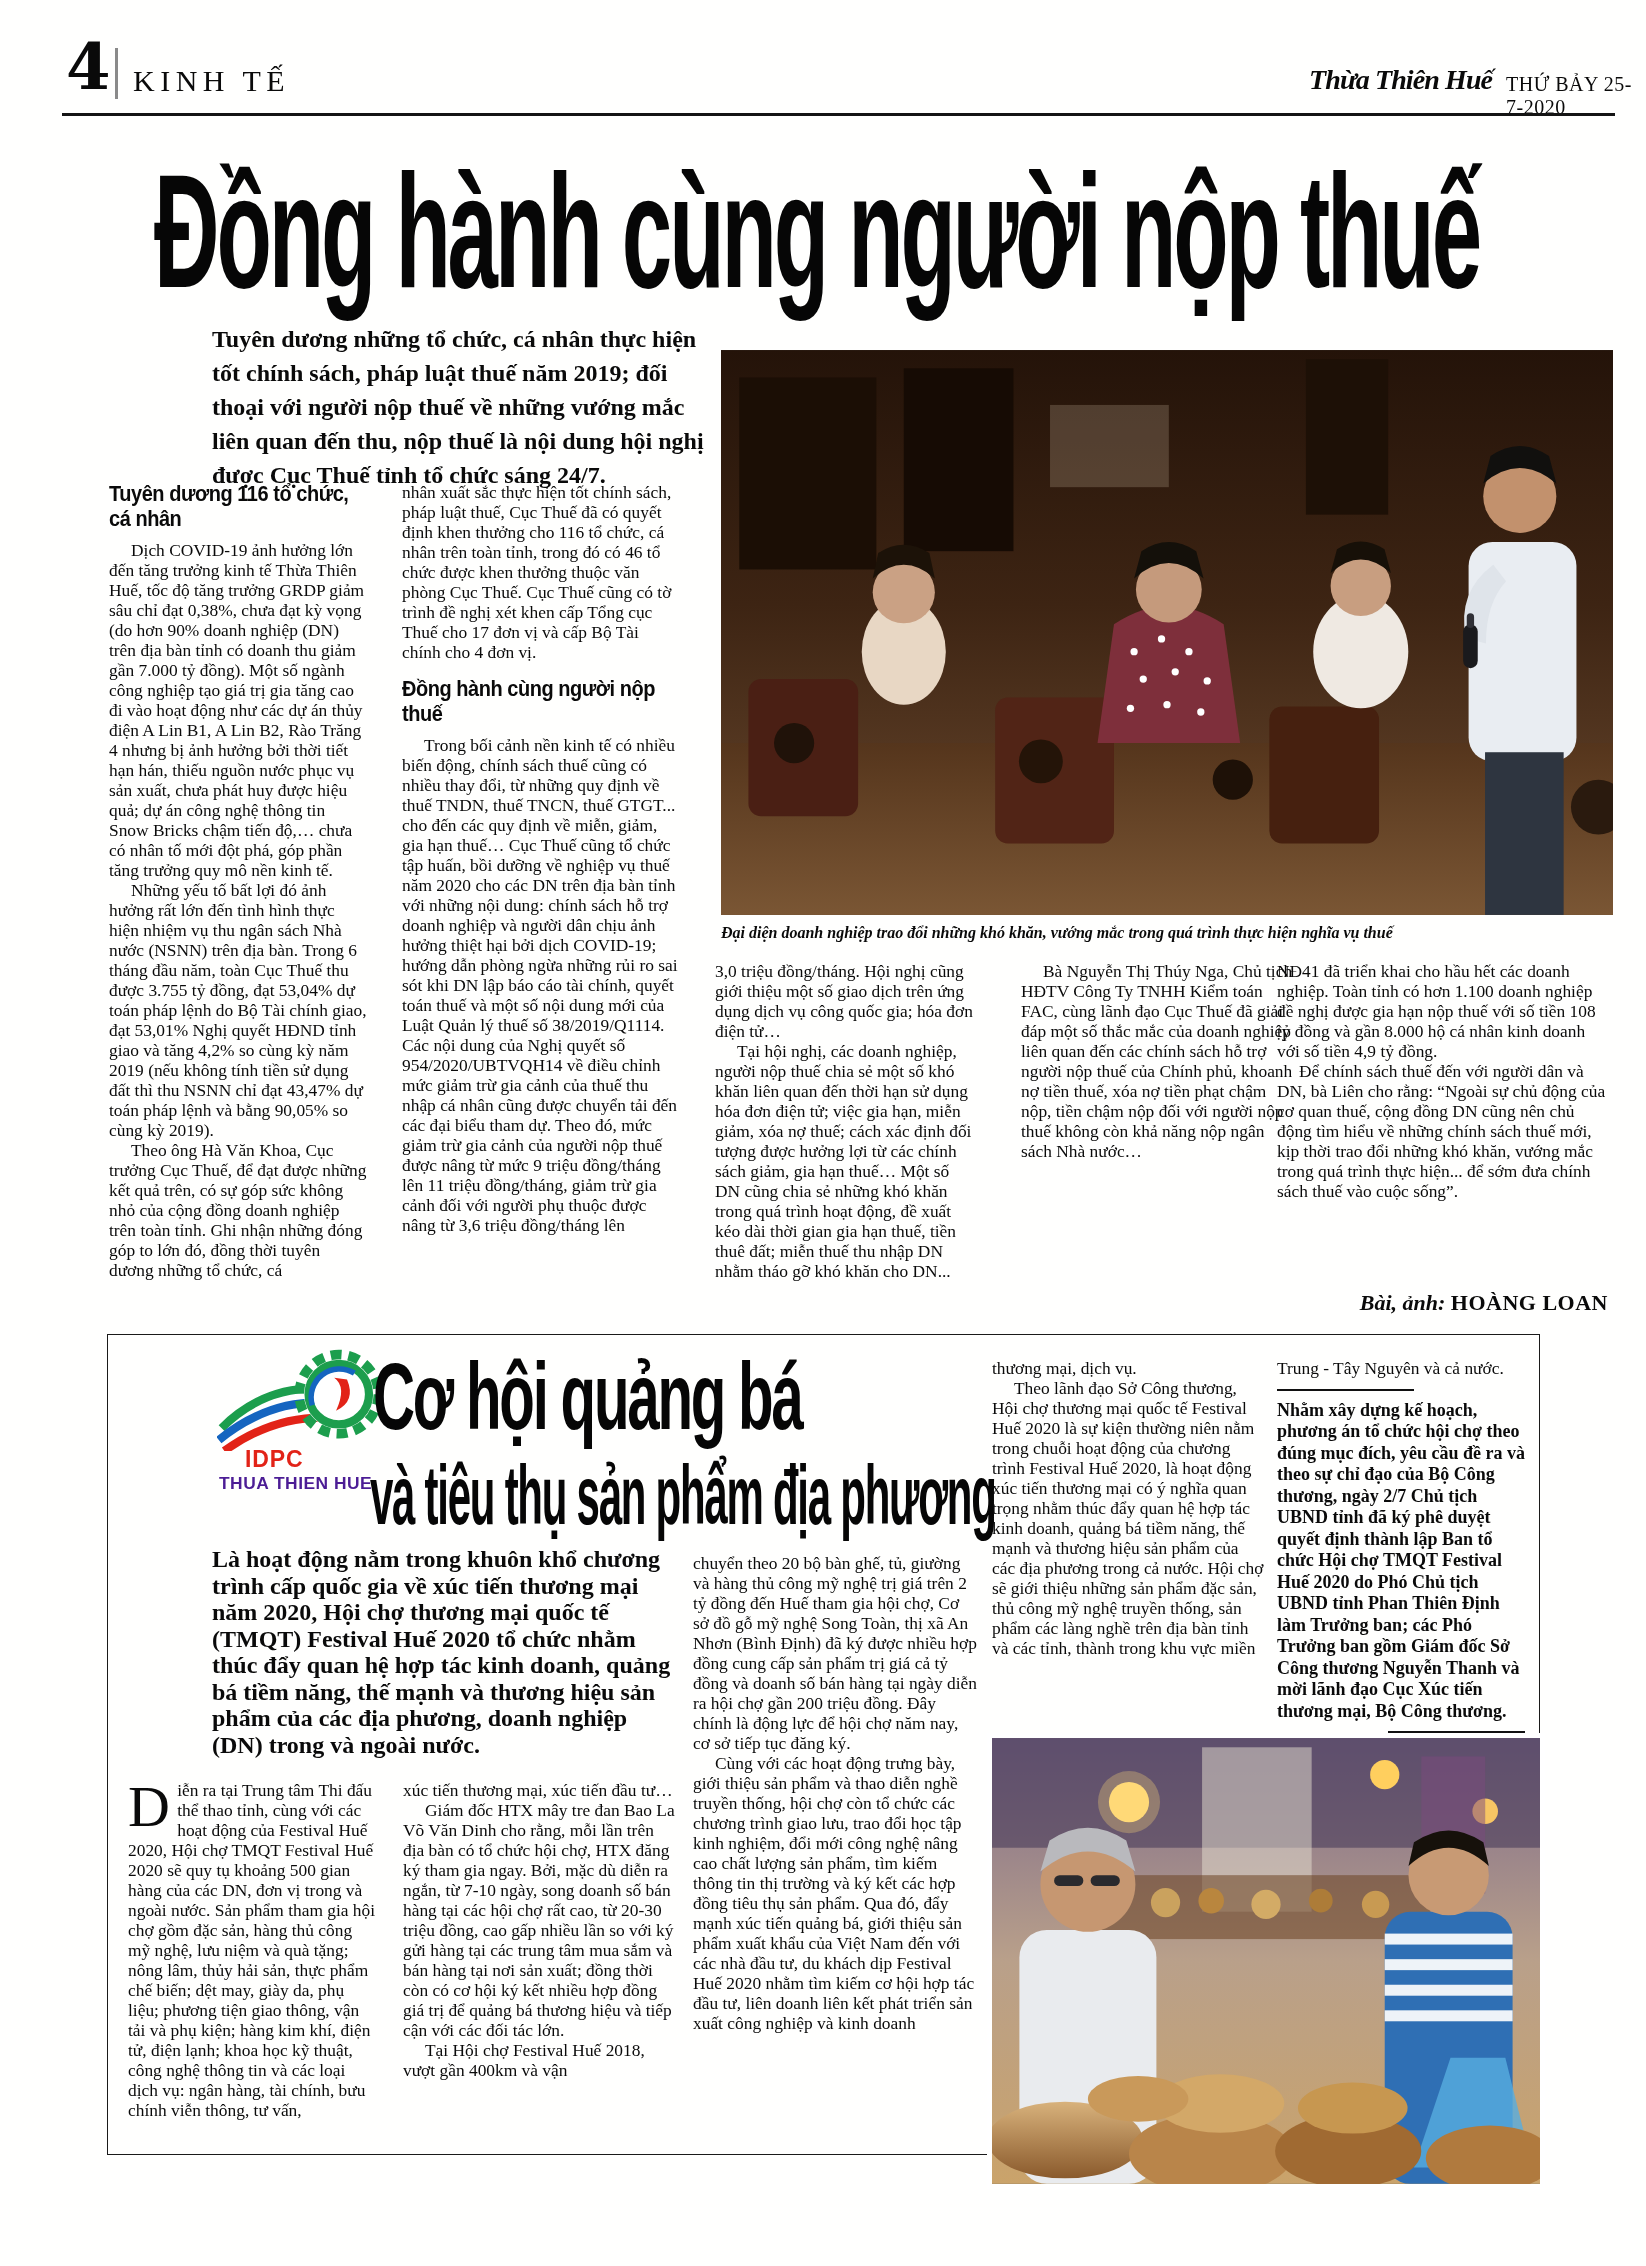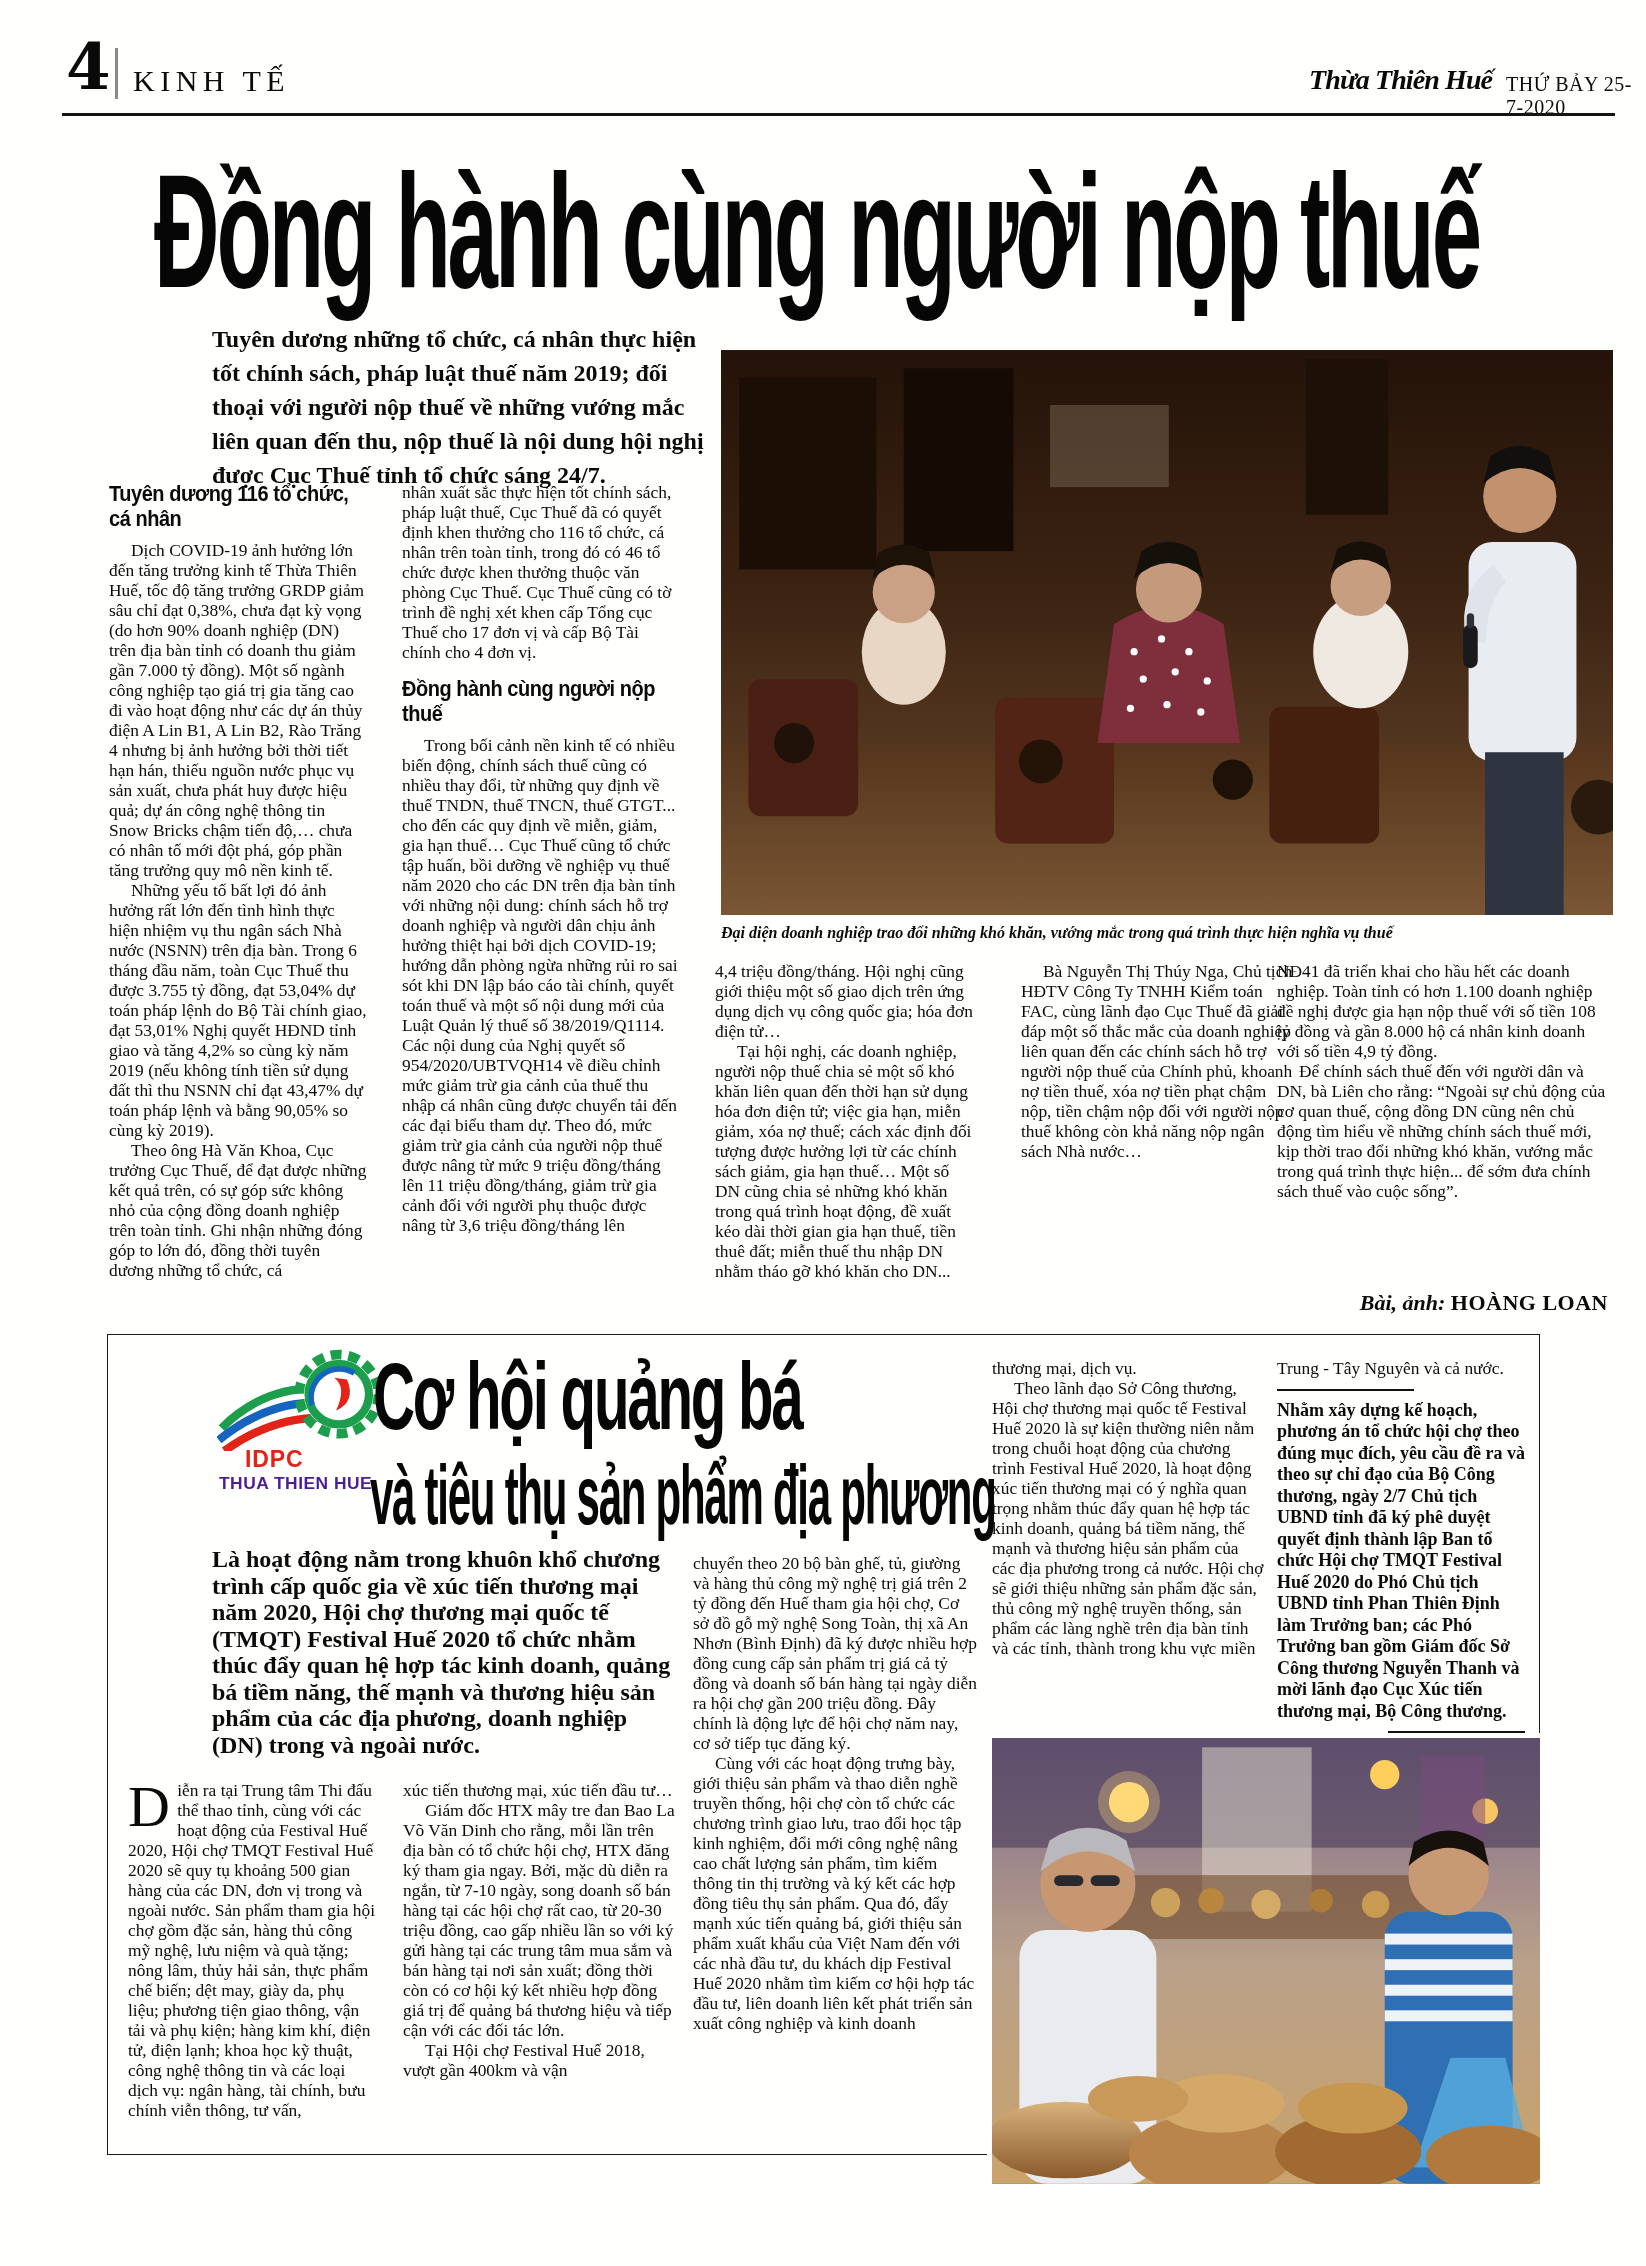--- a/index.html
+++ b/index.html
@@ -142,21 +142,21 @@
         <p class="para">nhân xuất sắc thực hiện tốt chính sách, pháp luật thuế, Cục Thuế đã có quyết định khen thưởng cho 116 tổ chức, cá nhân trên toàn tỉnh, trong đó có 46 tổ chức được khen thưởng thuộc văn phòng Cục Thuế. Cục Thuế cũng có tờ trình đề nghị xét khen cấp Tổng cục Thuế cho 17 đơn vị và cấp Bộ Tài chính cho 4 đơn vị.</p>
       </div>
     <h3 class="subhead mid">Đồng hành cùng người nộp thuế</h3>
     <div>
         <p class="para ind">Trong bối cảnh nền kinh tế có nhiều biến động, chính sách thuế cũng có nhiều thay đổi, từ những quy định về thuế TNDN, thuế TNCN, thuế GTGT... cho đến các quy định về miễn, giảm, gia hạn thuế… Cục Thuế cũng tổ chức tập huấn, bồi dưỡng về nghiệp vụ thuế năm 2020 cho các DN trên địa bàn tỉnh với những nội dung: chính sách hỗ trợ doanh nghiệp và người dân chịu ảnh hưởng thiệt hại bởi dịch COVID-19; hướng dẫn phòng ngừa những rủi ro sai sót khi DN lập báo cáo tài chính, quyết toán thuế và một số nội dung mới của Luật Quản lý thuế số 38/2019/Q1114. Các nội dung của Nghị quyết số 954/2020/UBTVQH14 về điều chỉnh mức giảm trừ gia cảnh của thuế thu nhập cá nhân cũng được chuyển tải đến các đại biểu tham dự. Theo đó, mức giảm trừ gia cảnh của người nộp thuế được nâng từ mức 9 triệu đồng/tháng lên 11 triệu đồng/tháng, giảm trừ gia cảnh đối với người phụ thuộc được nâng từ 3,6 triệu đồng/tháng lên</p>
       </div>
   </div>
 
   <div class="abs col" style="left:715px;top:961px;width:263px;height:340px;">
     <div>
-        <p class="para">4,4 triệu đồng/tháng. Hội nghị cũng giới thiệu một số giao dịch trên ứng dụng dịch vụ công quốc gia; hóa đơn điện tử…</p>
+        <p class="para">3,0 triệu đồng/tháng. Hội nghị cũng giới thiệu một số giao dịch trên ứng dụng dịch vụ công quốc gia; hóa đơn điện tử…</p>
         <p class="para ind">Tại hội nghị, các doanh nghiệp, người nộp thuế chia sẻ một số khó khăn liên quan đến thời hạn sử dụng hóa đơn điện tử; việc gia hạn, miễn giảm, xóa nợ thuế; cách xác định đối tượng được hưởng lợi từ các chính sách giảm, gia hạn thuế… Một số DN cũng chia sẻ những khó khăn trong quá trình hoạt động, đề xuất kéo dài thời gian gia hạn thuế, tiền thuê đất; miễn thuế thu nhập DN nhằm tháo gỡ khó khăn cho DN...</p>
       </div>
   </div>
 
   <div class="abs col" style="left:1021px;top:961px;width:274px;height:340px;">
     <div>
         <p class="para ind">Bà Nguyễn Thị Thúy Nga, Chủ tịch HĐTV Công Ty TNHH Kiểm toán FAC, cùng lãnh đạo Cục Thuế đã giải đáp một số thắc mắc của doanh nghiệp liên quan đến các chính sách hỗ trợ người nộp thuế của Chính phủ, khoanh nợ tiền thuế, xóa nợ tiền phạt chậm nộp, tiền chậm nộp đối với người nộp thuế không còn khả năng nộp ngân sách Nhà nước…</p>
       </div>
   </div>
 

